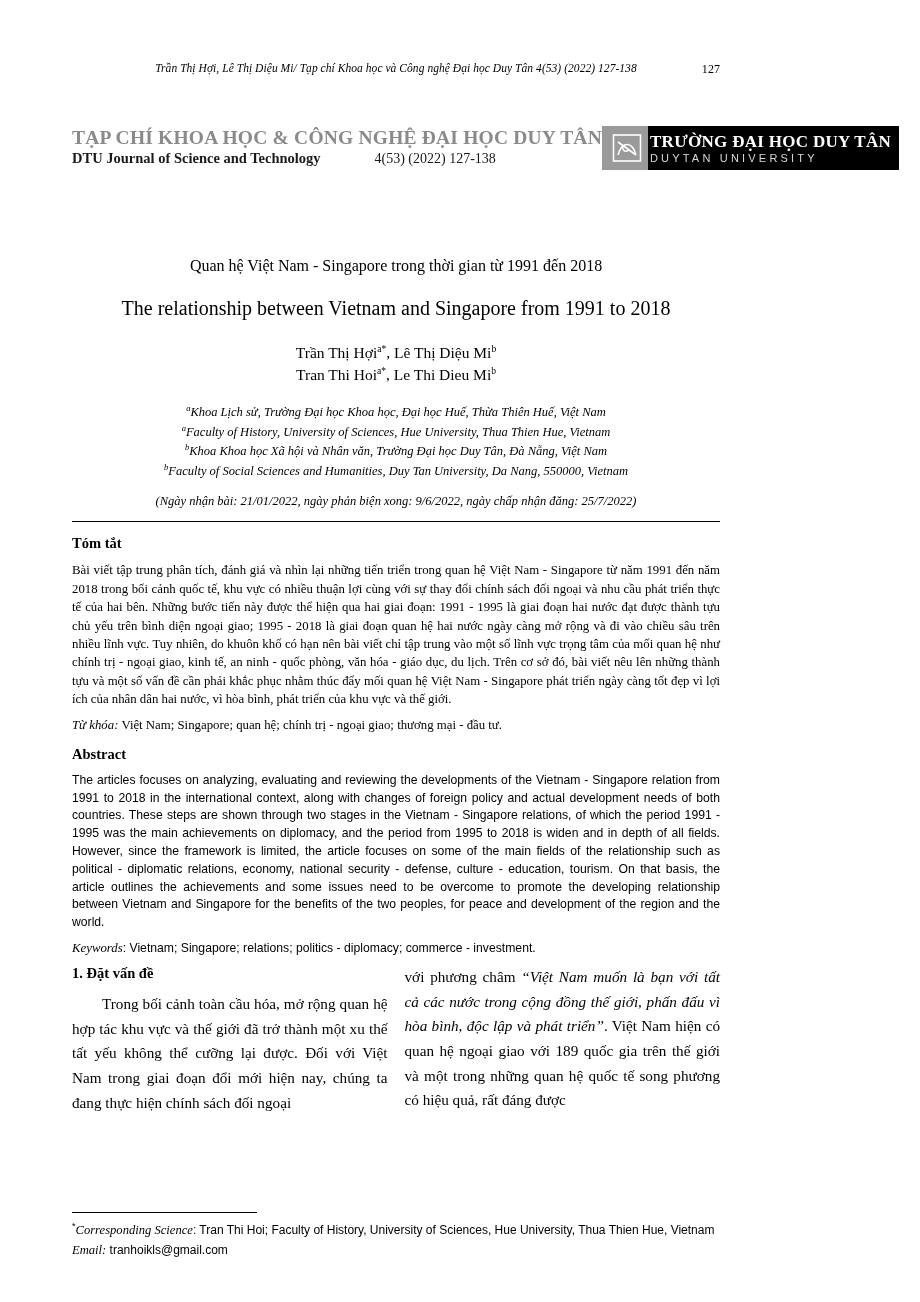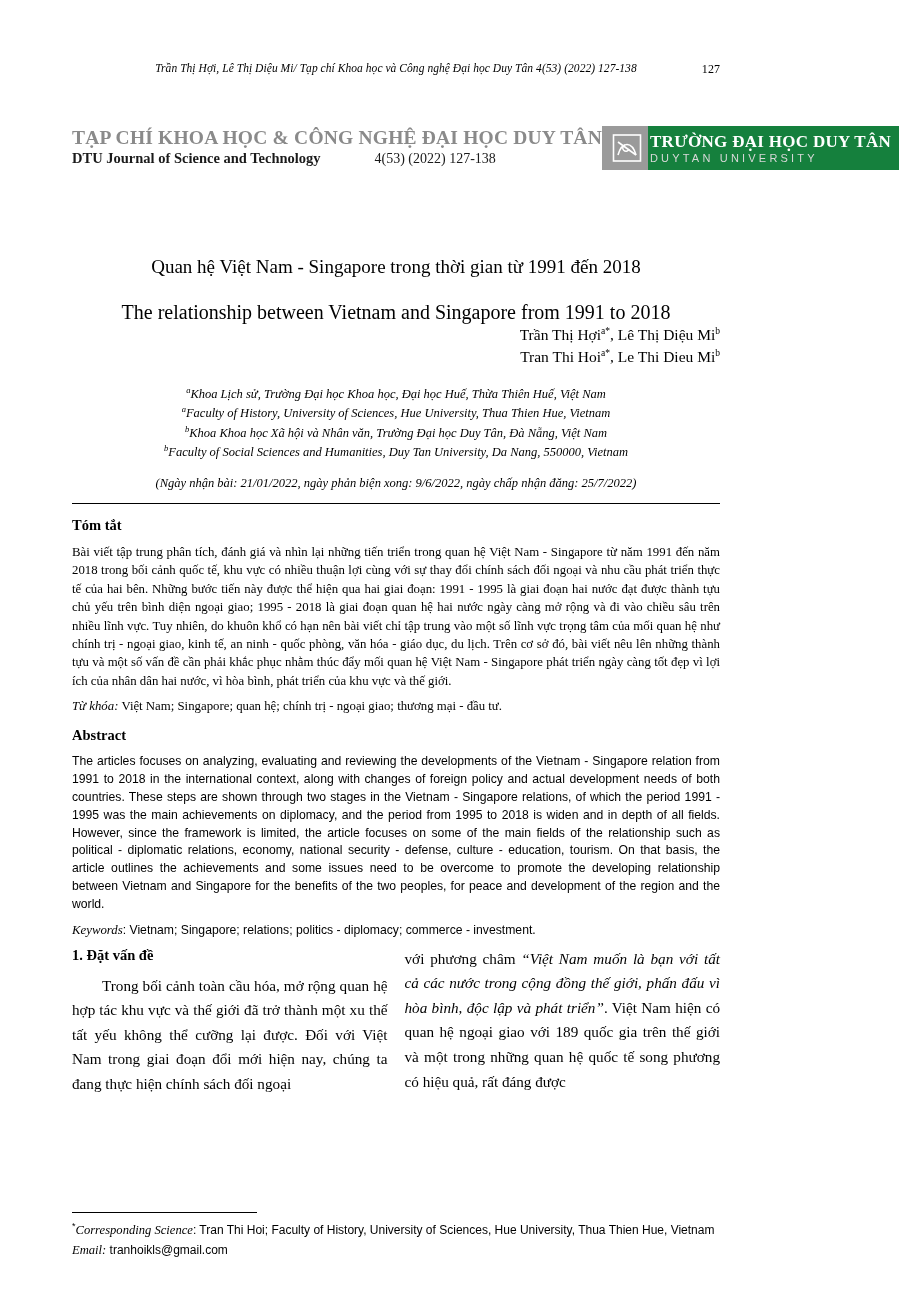--- a/index.html
+++ b/index.html
@@ -82,21 +82,21 @@
     font-size: 14px;
     color: #1a1a1a;
     margin-left: 54px;
     white-space: nowrap;
   }
 
   
   .logo {
     display: flex;
     align-items: stretch;
-    background: #15803d;
+    background: #000000;
     height: 44px;
     padding: 0;
   }
   .logo-emblem {
     width: 42px;
     display: flex;
     align-items: center;
     justify-content: center;
     background: #9a9a9a;
     padding-left: 4px;
@@ -127,33 +127,34 @@
     white-space: nowrap;
   }
 
   
   .title-block {
     text-align: center;
     margin-top: 74px;
   }
   .title-vi {
     font-family: "Liberation Serif", serif;
-    font-size: 19px;
+    font-size: 16px;
     font-weight: normal;
     line-height: 1.2;
   }
   .title-en {
     font-family: "Liberation Serif", serif;
     font-size: 20px;
     font-weight: normal;
     margin-top: 22px;
   }
 
   .authors {
-    text-align: right;
+    text-align: center;
+    margin-top: 22px;
     font-family: "Liberation Serif", serif;
     font-size: 15.5px;
     line-height: 1.42;
   }
   .authors sup { font-size: 9.5px; }
 
   .affiliations {
     text-align: center;
     margin-top: 16px;
     font-family: "Liberation Serif", serif;

